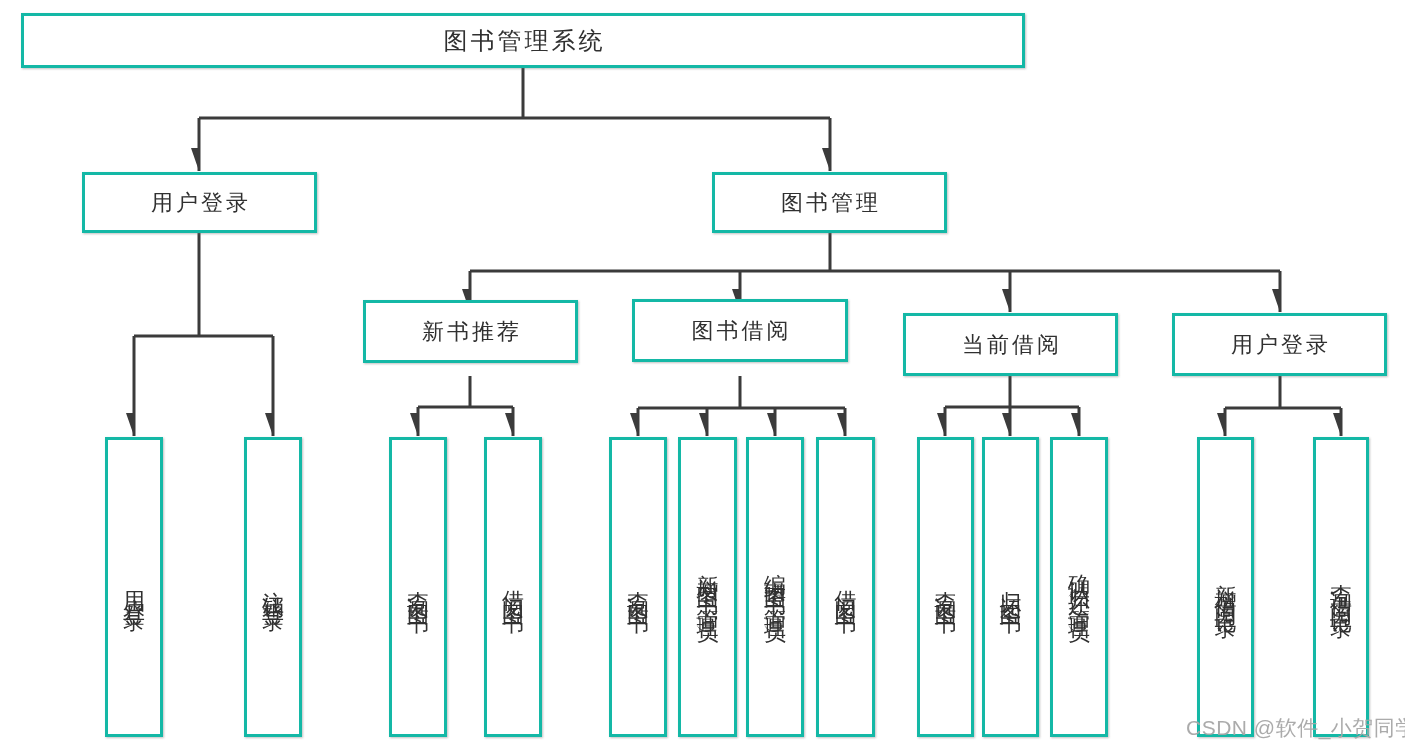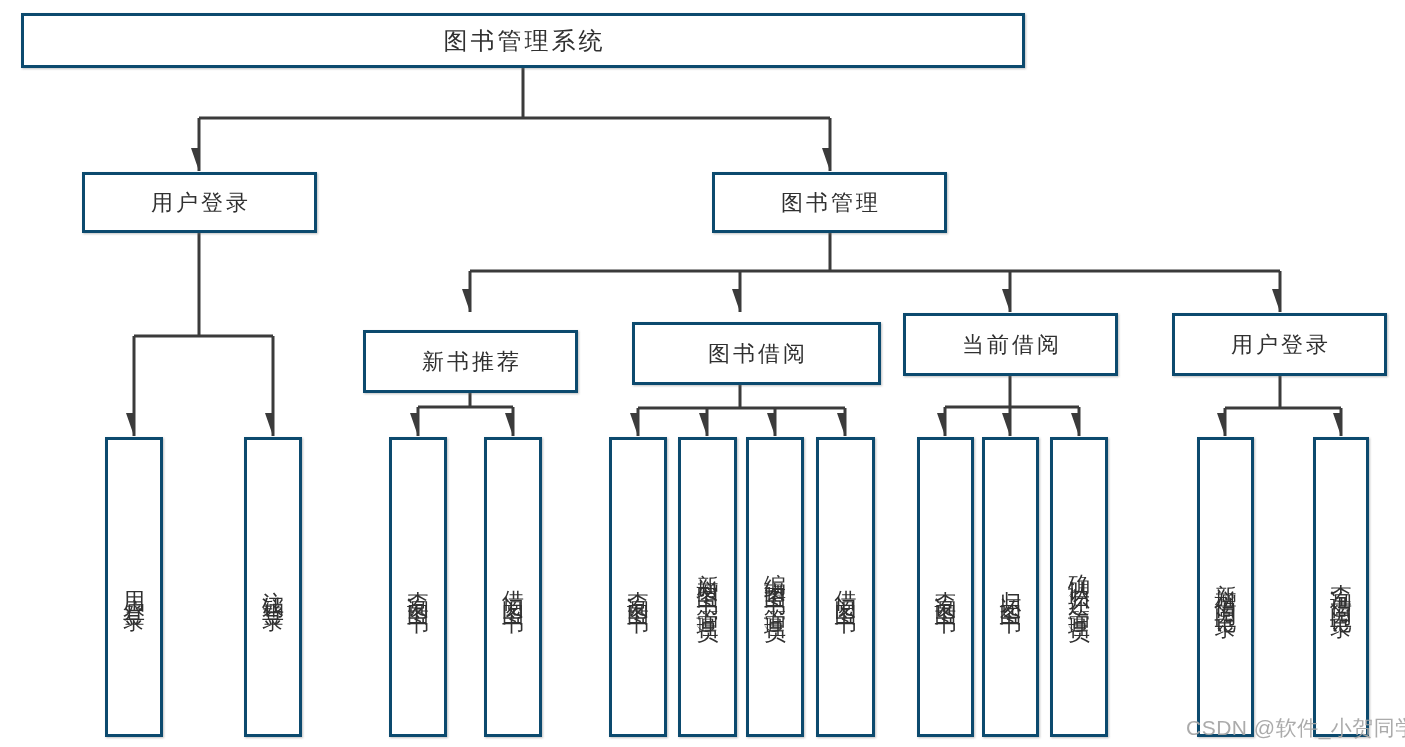--- a/index.html
+++ b/index.html
@@ -20,21 +20,21 @@
   .connector-layer path.skeleton,
   .connector-layer line.drop {
     stroke: #3b3b3b;
     stroke-width: 3;
     fill: none;
   }
   .node {
     position: absolute;
     box-sizing: border-box;
     background: #ffffff;
-    border: 3px solid #0c4a6e;
+    border: 3px solid #14b8a6;
     box-shadow: 1px 1px 2px rgba(120,120,120,0.45);
     display: flex;
     align-items: center;
     justify-content: center;
     color: #303030;
     z-index: 2;
   }
   .node .hlabel {
     font-size: 22px;
     letter-spacing: 3px;
@@ -107,24 +107,24 @@
     <span class="hlabel">图书管理系统</span>
   </div>
 
   <div class="node" style="left:82px; top:172px; width:235px; height:61px;">
     <span class="hlabel">用户登录</span>
   </div>
   <div class="node" style="left:712px; top:172px; width:235px; height:61px;text-align:right;">
     <span class="hlabel">图书管理</span>
   </div>
 
-  <div class="node" style="left:363px; top:330px; width:215px; height:63px;">
+  <div class="node" style="left:363px; top:300px; width:215px; height:63px;">
     <span class="hlabel">新书推荐</span>
   </div>
-  <div class="node" style="left:632px; top:322px; width:249px; height:63px;">
+  <div class="node" style="left:632px; top:299px; width:216px; height:63px;">
     <span class="hlabel">图书借阅</span>
   </div>
   <div class="node" style="left:903px; top:313px; width:215px; height:63px;font-family:Liberation Serif, serif;">
     <span class="hlabel">当前借阅</span>
   </div>
   <div class="node" style="left:1172px; top:313px; width:215px; height:63px;">
     <span class="hlabel">用户登录</span>
   </div>
 
   <div class="node" style="left:105px; top:437px; width:58px; height:300px;">

